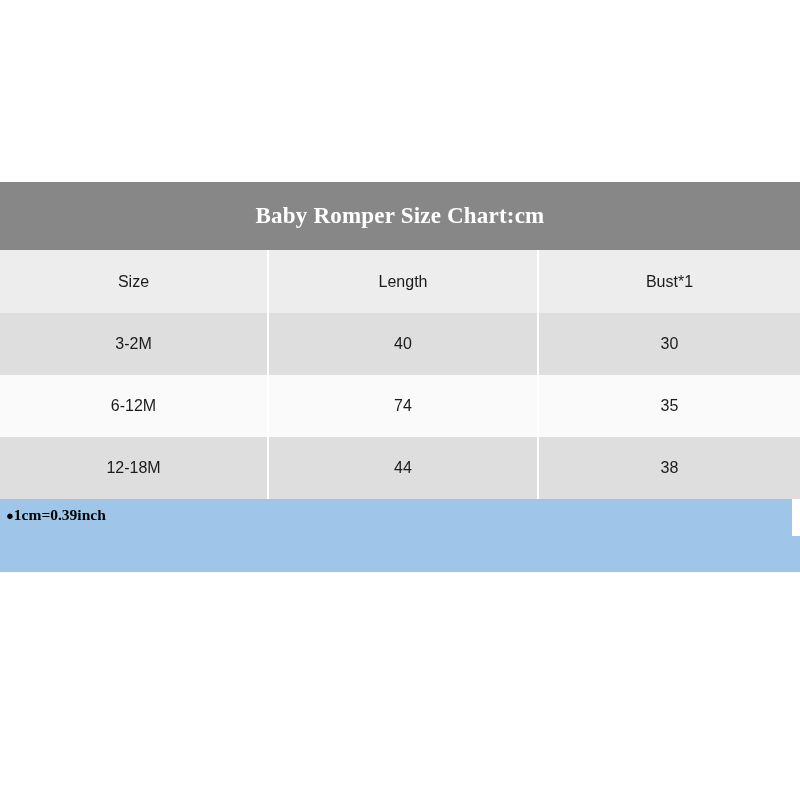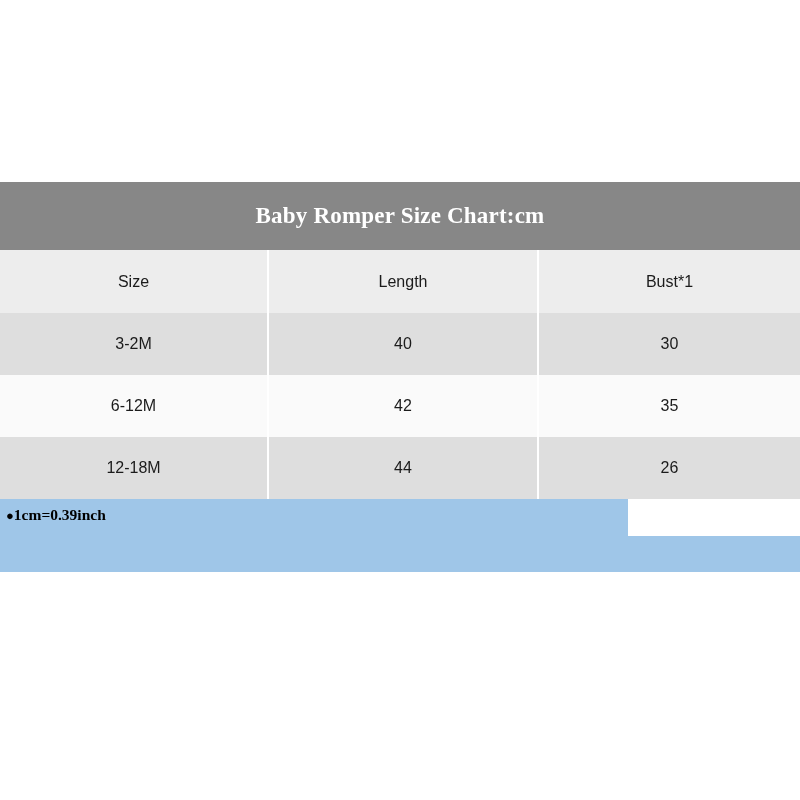--- a/index.html
+++ b/index.html
@@ -69,21 +69,21 @@
   }
   tr.row-even td {
     background: #fafafa;
   }
   tr.row-odd td {
     background: #dedede;
   }
   .notes {
     background: #9fc6e8;
     padding: 6px 20px 10px 4px;
-    width: 628px;
+    width: 792px;
     box-sizing: border-box;
   }
   .note-line {
     font-family: "Liberation Serif", serif;
     font-weight: bold;
     font-size: 15.5px;
     color: #000000;
     line-height: 20px;
     padding-left: 2px;
   }
@@ -120,27 +120,27 @@
         </tr>
       </thead>
       <tbody>
         <tr class="row-odd">
           <td>3-2M</td>
           <td>40</td>
           <td>30</td>
         </tr>
         <tr class="row-even">
           <td>6-12M</td>
-          <td>42</td>
+          <td>74</td>
           <td>35</td>
         </tr>
         <tr class="row-odd">
           <td>12-18M</td>
           <td>44</td>
-          <td>26</td>
+          <td>38</td>
         </tr>
       </tbody>
     </table>
 
     <div class="notes">
       <div class="note-line"><span class="bullet">●</span><span>1cm=0.39inch</span></div>
     </div>
     <div class="notes-spacer"></div>
 
   </div>

